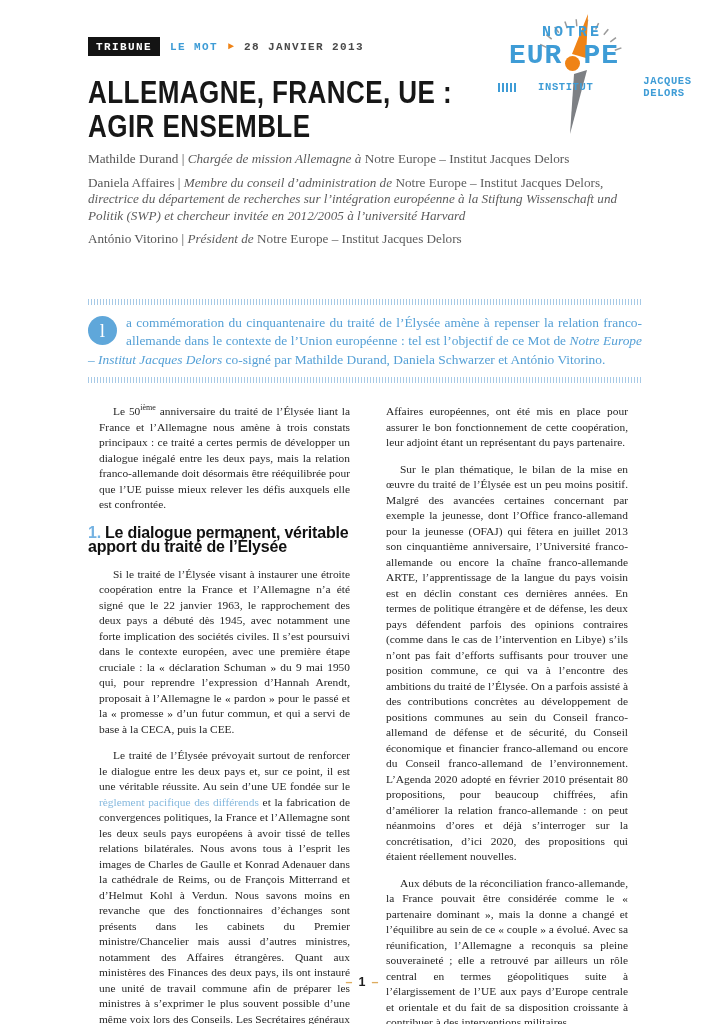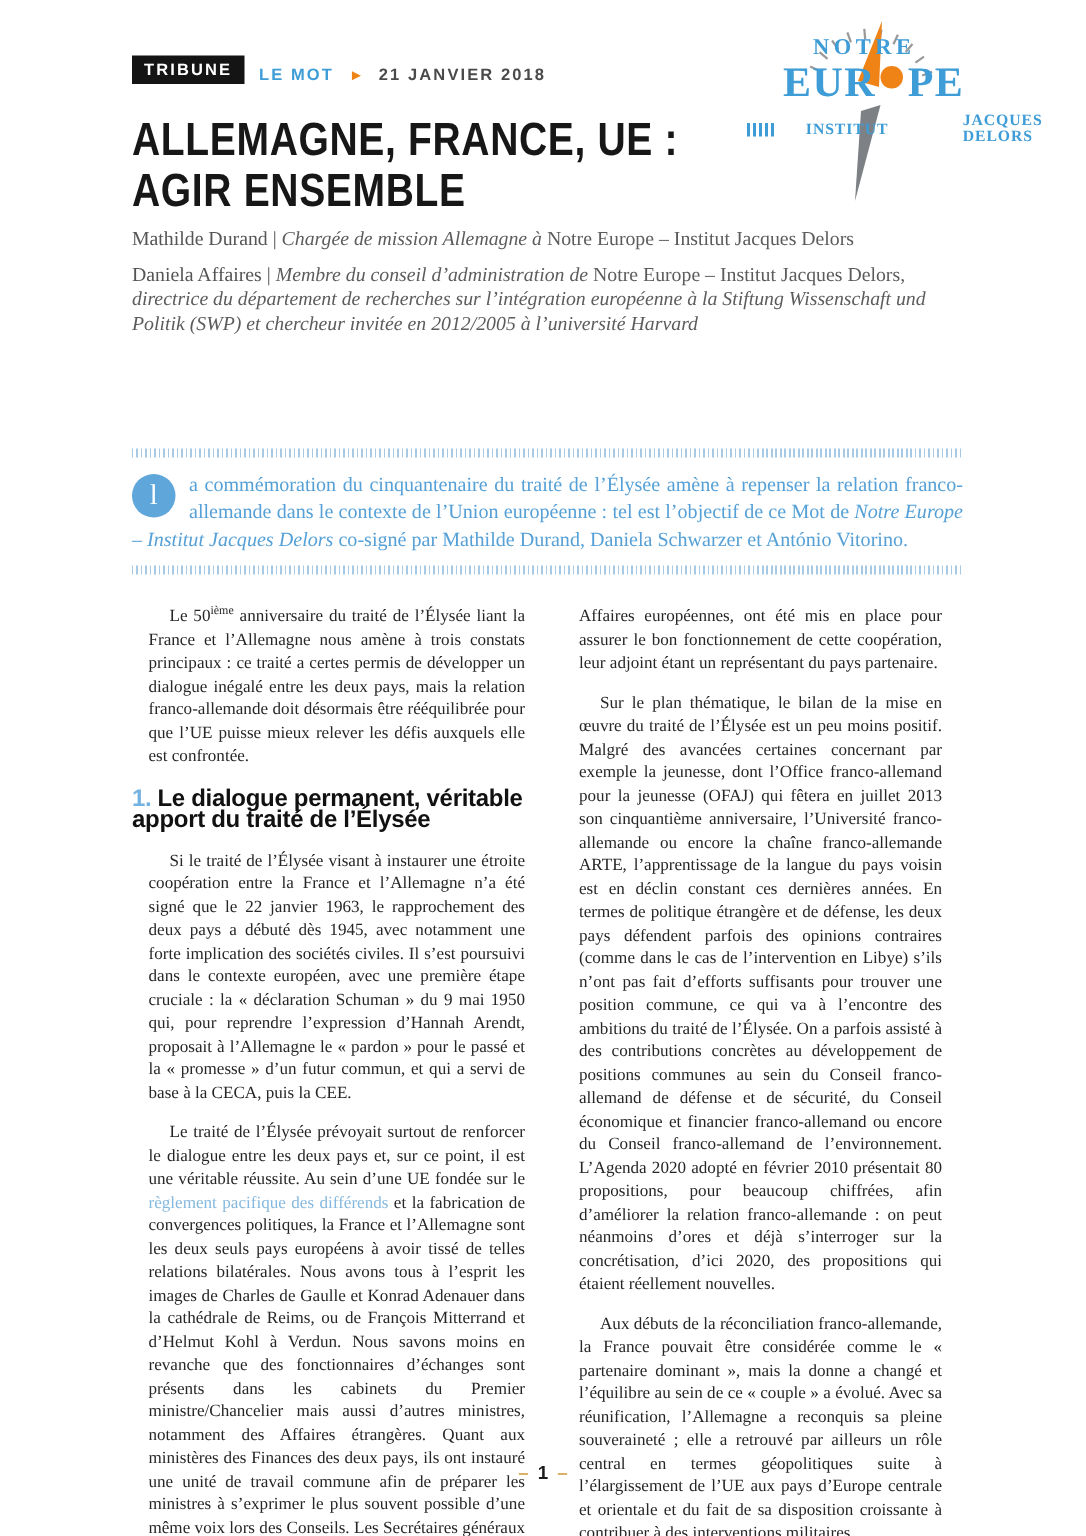--- a/index.html
+++ b/index.html
@@ -1,33 +1,33 @@
 <!DOCTYPE html>
 <html lang="fr"><head>
 <meta charset="utf-8">
 <style>
   html,body{margin:0;padding:0;background:#ffffff;}
   .page{position:relative;width:724px;height:1024px;background:#fff;overflow:hidden;
         font-family:"Liberation Serif",serif;color:#262626;}
 
   
-  .kicker{position:absolute;left:88px;top:37px;display:flex;align-items:flex-end;gap:10px;
-          font-family:Liberation Sans, sans-serif;font-weight:bold;font-size:11px;letter-spacing:1.4px;}
+  .kicker{position:absolute;left:88px;top:37px;display:flex;align-items:center;gap:10px;
+          font-family:Liberation Mono, monospace;font-weight:bold;font-size:11px;letter-spacing:1.4px;}
   .tag{background:#141414;color:#fff;padding:4px 8px 3px;}
   .series{color:#3e9cd6;}
   .arrow{color:#ef8316;font-size:10px;letter-spacing:0;}
   .kdate{color:#4a4a4a;}
 
   
   .logo{position:absolute;left:498px;top:24px;width:210px;height:96px;color:#3e9cd6;
-        font-family:Liberation Serif, serif;}
+        font-family:Liberation Mono, monospace;}
   .logo .lyr{position:relative;z-index:1;}
   .logo .l1{margin-left:44px;font-size:15px;font-weight:bold;letter-spacing:3px;line-height:17px;}
-  .logo .l2{display:flex;align-items:flex-start;font-size:28px;font-weight:bold;letter-spacing:1px;
-            line-height:30px;margin-left:24px;}
+  .logo .l2{display:flex;align-items:flex-end;font-size:28px;font-weight:bold;letter-spacing:1px;
+            line-height:30px;margin-left:11px;}
   .logo .dot{width:15px;height:15px;border-radius:50%;background:#ef8316;display:inline-block;margin:3px 3px 0;}
   .logo .l3{display:flex;align-items:center;gap:20px;font-size:10.5px;font-weight:bold;
             letter-spacing:0.6px;margin-top:4px;}
   .logo .ticks{width:30px;height:9px;
                background:repeating-linear-gradient(90deg,#3e9cd6 0 2px,transparent 2px 4px);}
   .logo .sp{width:15px;}
   .logo svg{position:absolute;left:32px;top:-12px;z-index:0;}
 
   
   .title{position:absolute;left:88px;top:76px;font-family:"Liberation Sans",sans-serif;
@@ -67,21 +67,21 @@
 </style>
 </head>
 <body>
 
 <div class="page">
 
   <div class="kicker">
     <span class="tag">TRIBUNE</span>
     <span class="series">LE MOT</span>
     <span class="arrow">►</span>
-    <span class="kdate">21 JANVIER 2018</span>
+    <span class="kdate">28 JANVIER 2013</span>
   </div>
 
   <div class="logo">
     <svg width="100" height="124" viewBox="0 0 100 124">
       <g stroke="#9a9a9a" stroke-width="1.5">
         <line x1="16.5" y1="35.4" x2="10.1" y2="32.4"></line>
         <line x1="21.7" y1="27.2" x2="16.3" y2="22.7"></line>
         <line x1="28.8" y1="20.7" x2="24.7" y2="15.0"></line>
         <line x1="37.3" y1="16.2" x2="34.9" y2="9.6"></line>
         <line x1="46.8" y1="14.2" x2="46.2" y2="7.2"></line>
@@ -109,20 +109,21 @@
   </div>
 
   <h1 class="title" style="margin:0;">
     <span>ALLEMAGNE, FRANCE, UE :</span><br>
     <span>AGIR ENSEMBLE</span>
   </h1>
 
   <div class="authors" id="authors">
       <p class="author"><span class="aname">Mathilde Durand | </span><span class="it">Chargée de mission Allemagne à </span><span>Notre Europe – Institut Jacques Delors</span></p>
       <p class="author"><span class="aname">Daniela Affaires | </span><span class="it">Membre du conseil d’administration de </span><span>Notre Europe – Institut Jacques Delors, </span><span class="it">directrice du département de recherches sur l’intégration européenne à la  Stiftung Wissenschaft und Politik (SWP) et chercheur invitée en 2012/2005 à l’université Harvard</span></p>
+      <p class="author"><span class="aname">António Vitorino | </span><span class="it">Président de </span><span>Notre Europe – Institut Jacques Delors</span></p>
     </div>
 
   <section class="intro">
     <div class="rule"></div>
     <div class="intro-text">
       <span class="dropcap">l</span><span id="intro-segs"><span>a commémoration du cinquantenaire du traité de l’Élysée amène à repenser la relation franco-allemande dans le contexte de l’Union européenne : tel est l’objectif de ce Mot de </span><span class="it">Notre Europe – Institut Jacques Delors</span><span> co-signé par Mathilde Durand, Daniela Schwarzer et António Vitorino.</span></span>
     </div>
     <div class="rule"></div>
   </section>
 

